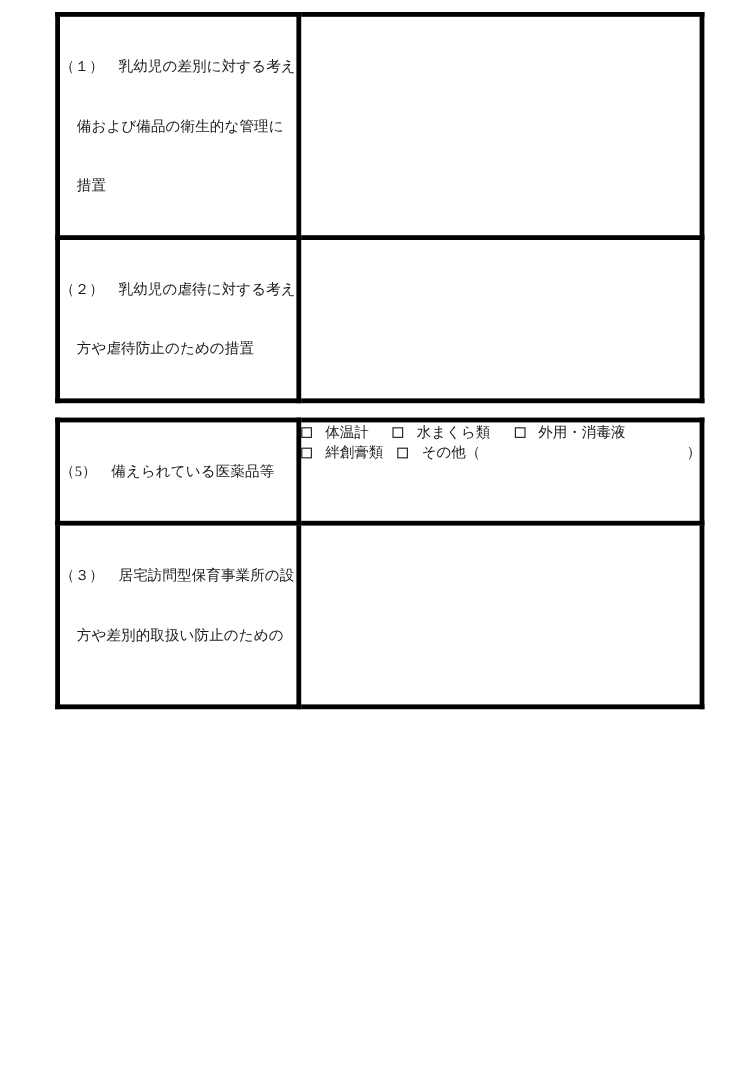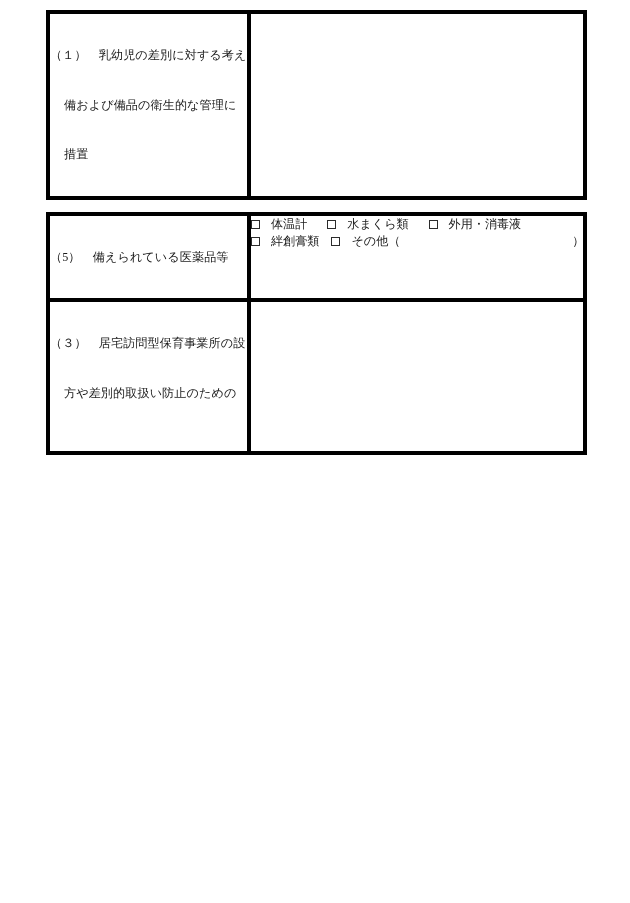--- a/index.html
+++ b/index.html
@@ -103,20 +103,27 @@
       </colgroup>
     <tbody>
       <tr>
         <td class="lbl" style="height:68px">
           <span class="hang">（１）　乳幼児の差別に対する考え</span>
           <span class="cont">備および備品の衛生的な管理に</span>
           <span class="cont">措置</span>
         </td>
         <td class="val"></td>
       </tr>
+      <tr>
+        <td class="lbl" style="height:64px">
+          <span class="hang">（２）　乳幼児の虐待に対する考え</span>
+          <span class="cont">方や虐待防止のための措置</span>
+        </td>
+        <td class="val"></td>
+      </tr>
     </tbody>
   </table>
 
   <div class="gap-12"></div>
 
 
   <table class="form">
     <colgroup>
         <col style="width:201px">
         <col style="width:336px">

